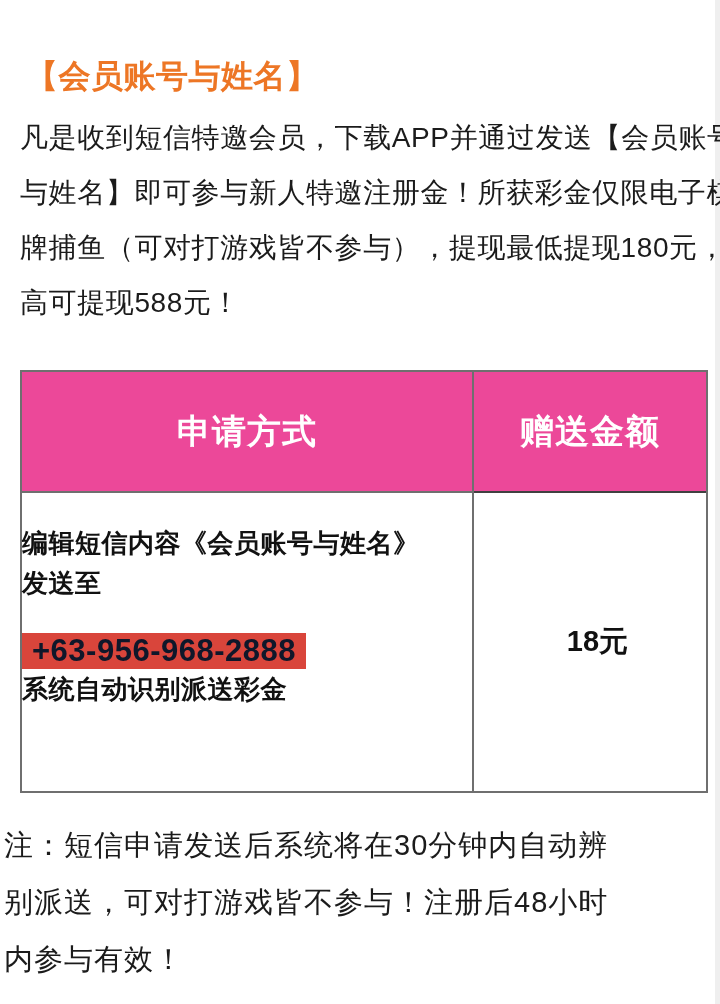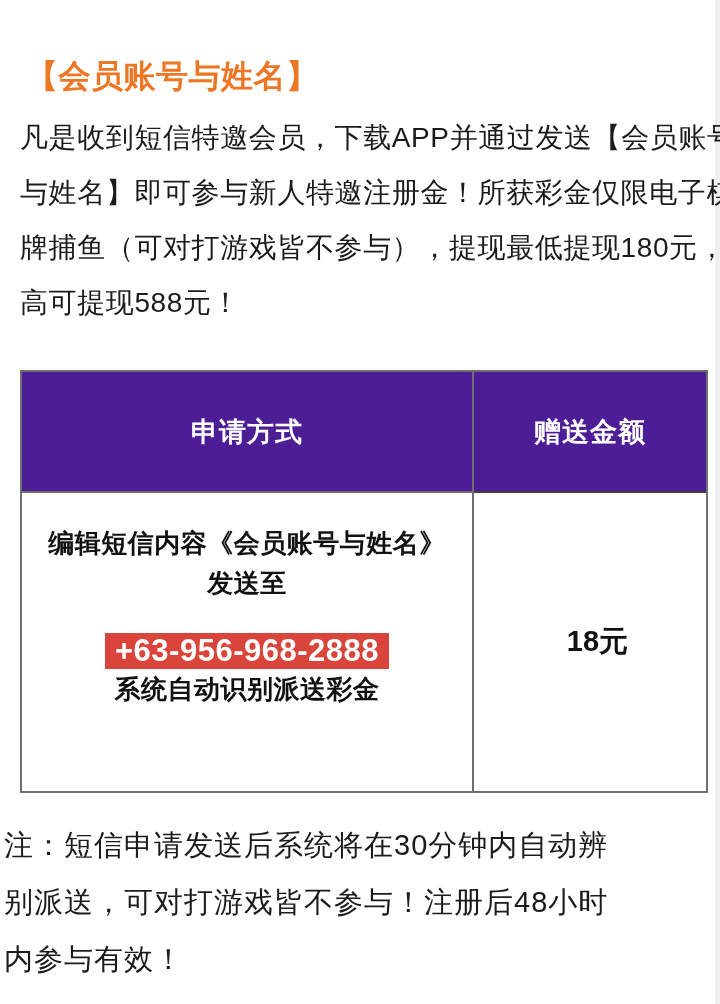--- a/index.html
+++ b/index.html
@@ -50,53 +50,53 @@
     left: 20px; top: 370px;
     width: 688px; height: 423px;
     border: 2px solid #6f6f6f;
     box-sizing: border-box;
     display: grid;
     grid-template-columns: 452px 1fr;
     grid-template-rows: 121px 1fr;
   }
   .cell { box-sizing: border-box; }
   .th {
-    background: #4c1d95;
+    background: #ec4899;
     color: #ffffff;
-    font-size: 27px;
+    font-size: 34px;
     font-weight: 700;
     display: flex;
     align-items: center;
     justify-content: center;
     letter-spacing: 1px;
   }
   .th-method { border-right: 2px solid #6f6f6f; border-bottom: 2px solid #6f6f6f; }
   .th-amount { border-bottom: 2px solid #404040; }
 
   .td-method {
     border-right: 2px solid #6f6f6f;
     background: #ffffff;
     display: flex;
     flex-direction: column;
-    align-items: center;
+    align-items: flex-start;
     font-weight: 700;
   }
   .td-method .m-line {
     font-size: 26px;
     line-height: 40px;
     letter-spacing: 0.5px;
     white-space: nowrap;
     color: #111111;
   }
   .m1 { margin-top: 30px; }
   .m2 { }
   .phone {
     margin-top: 30px;
     background: #D9453B;
-    color: #ffffff;
+    color: #0f172a;
     font-size: 31px;
     font-weight: 700;
     line-height: 36px;
     padding: 0 10px;
     letter-spacing: 0.5px;
     white-space: nowrap;
   }
   .m3 { }
 
   .td-amount {

